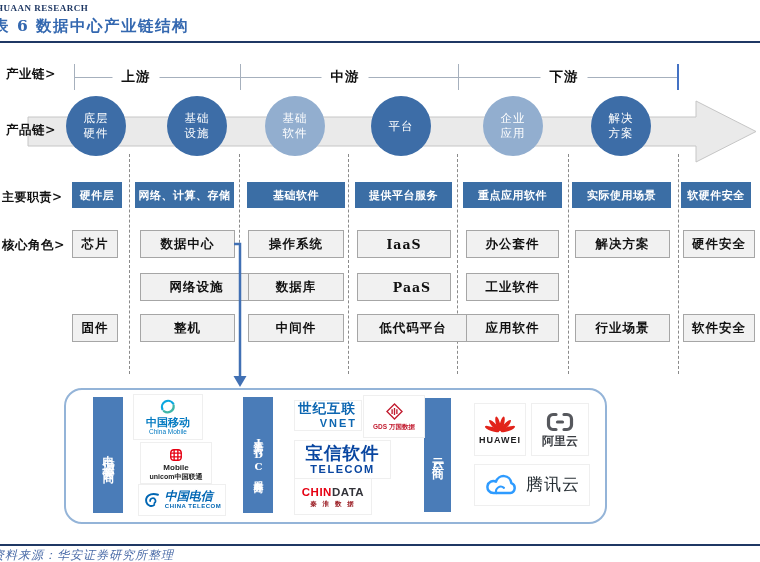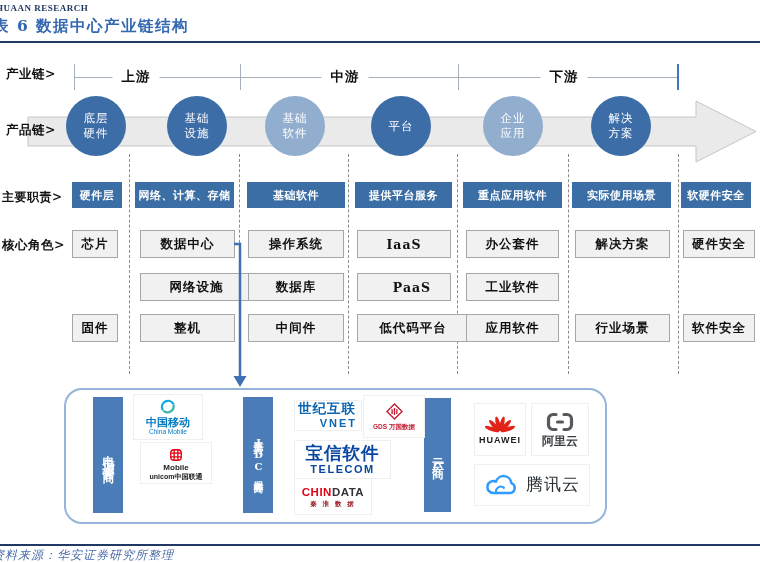--- a/index.html
+++ b/index.html
@@ -211,20 +211,30 @@
     <svg width="18" height="18" viewBox="0 0 24 24">
       <g fill="none" stroke="#E60012" stroke-width="1.8" stroke-linecap="round">
         <rect x="5" y="5" width="14" height="14" rx="4.5"></rect>
         <path d="M9.5 5 v14 M14.5 5 v14 M5 9.5 h14 M5 14.5 h14"></path>
       </g>
     </svg>
     <span class="unicom-en">Mobile</span>
     <span class="unicom-en2">unicom中国联通</span>
   </div>
 
+  <div class="logo row" style="left:138px; top:484px; width:88px; height:32px;">
+    <svg width="18" height="18" viewBox="0 0 24 24">
+      <path d="M20 5 C9 1.5 2.5 8 4.5 15 C6 20 12 21.5 15 18.5" fill="none" stroke="#0066B3" stroke-width="2.6" stroke-linecap="round"></path>
+      <path d="M9.5 13.5 a3.6 3.6 0 1 1 5.5 2.8" fill="none" stroke="#0066B3" stroke-width="2.2" stroke-linecap="round"></path>
+    </svg>
+    <span style="display:flex; flex-direction:column; align-items:flex-start;">
+      <span class="telecom-cn">中国电信</span>
+      <span class="telecom-en">CHINA TELECOM</span>
+    </span>
+  </div>
 
   <div class="logo" style="left:294px; top:400px; width:68px; height:31px; align-items:flex-start; padding-left:3px;">
     <span class="vnet-cn">世纪互联</span>
     <span class="vnet-en">VNET</span>
   </div>
 
   <div class="logo" style="left:363px; top:395px; width:62px; height:43px;">
     <svg width="19" height="19" viewBox="0 0 24 24">
       <g fill="none" stroke="#C21B2F" stroke-width="1.7">
         <path d="M12 2.5 L21.5 12 L12 21.5 L2.5 12 Z"></path>

